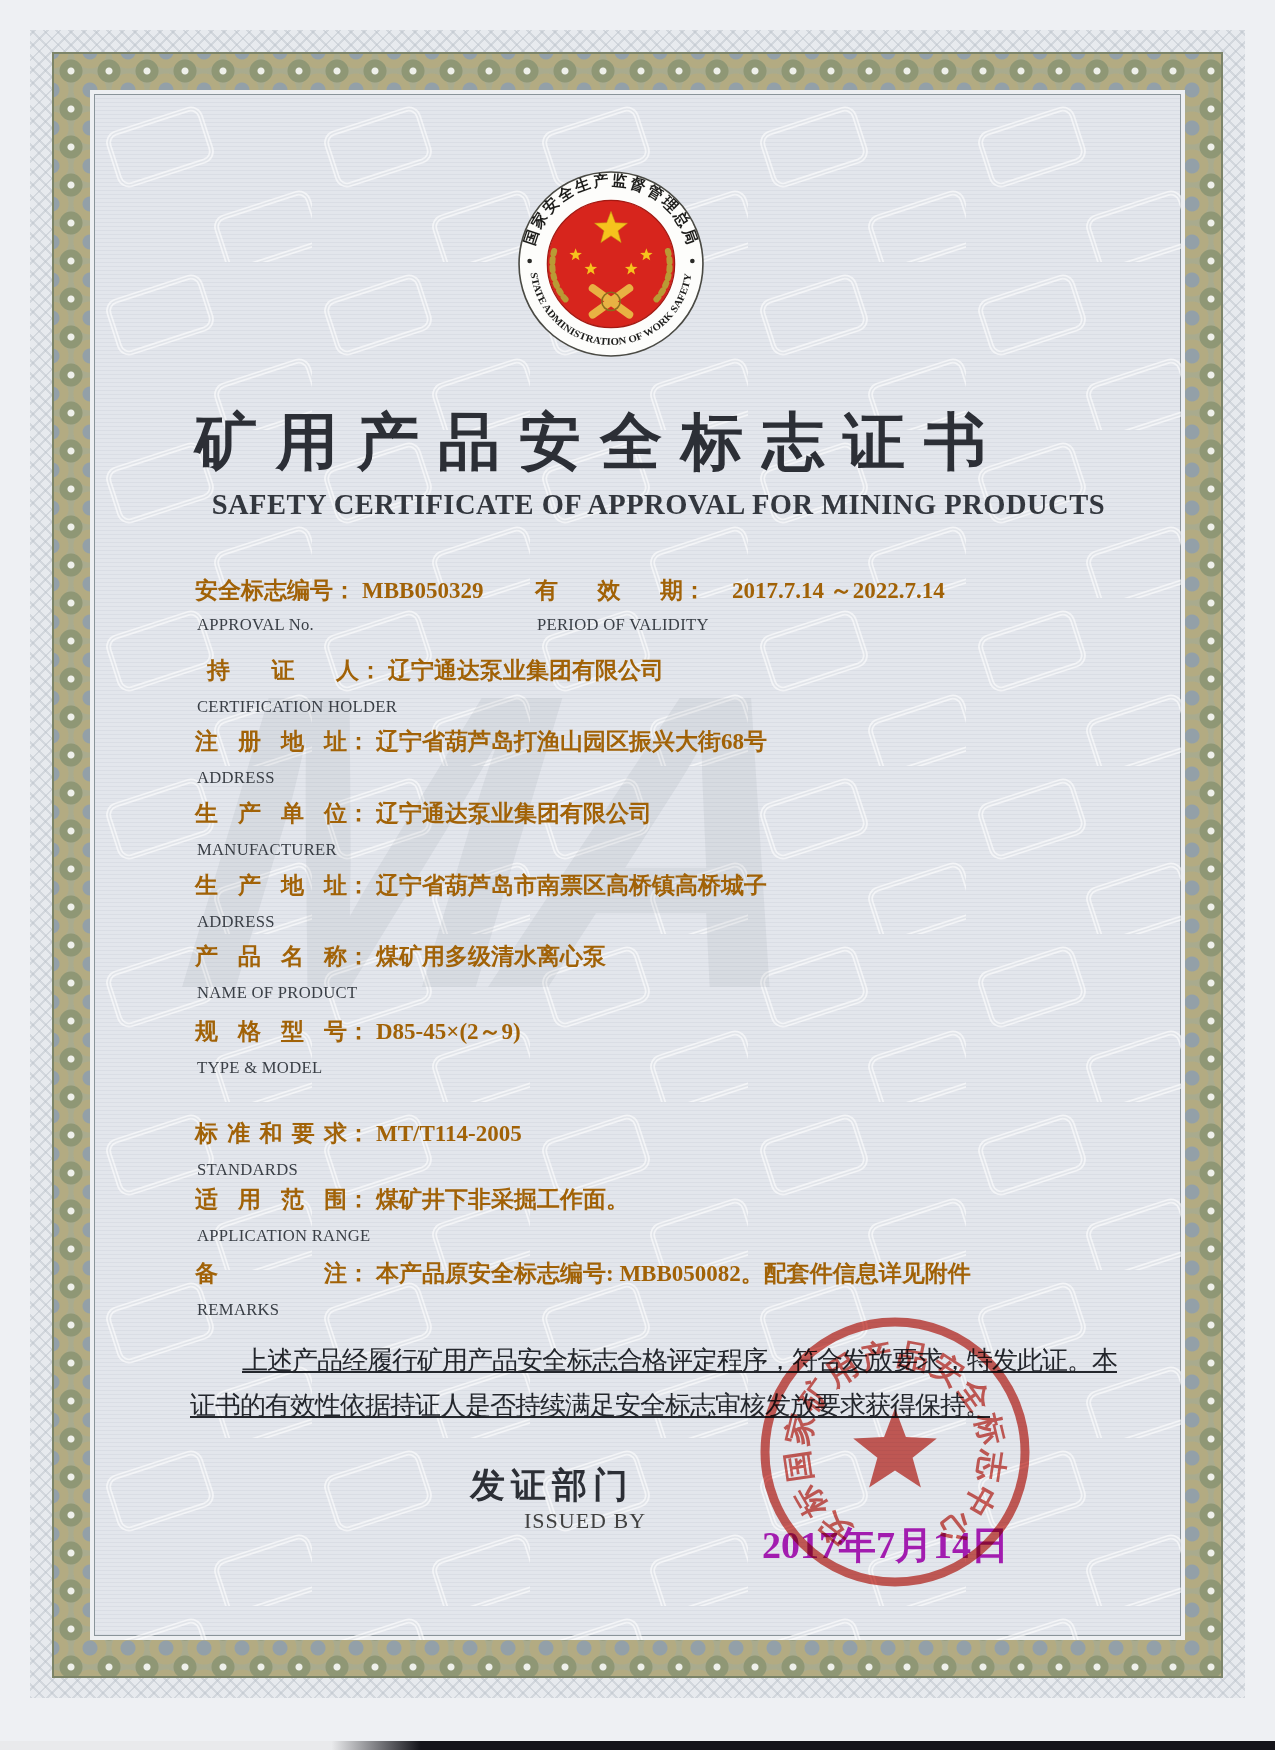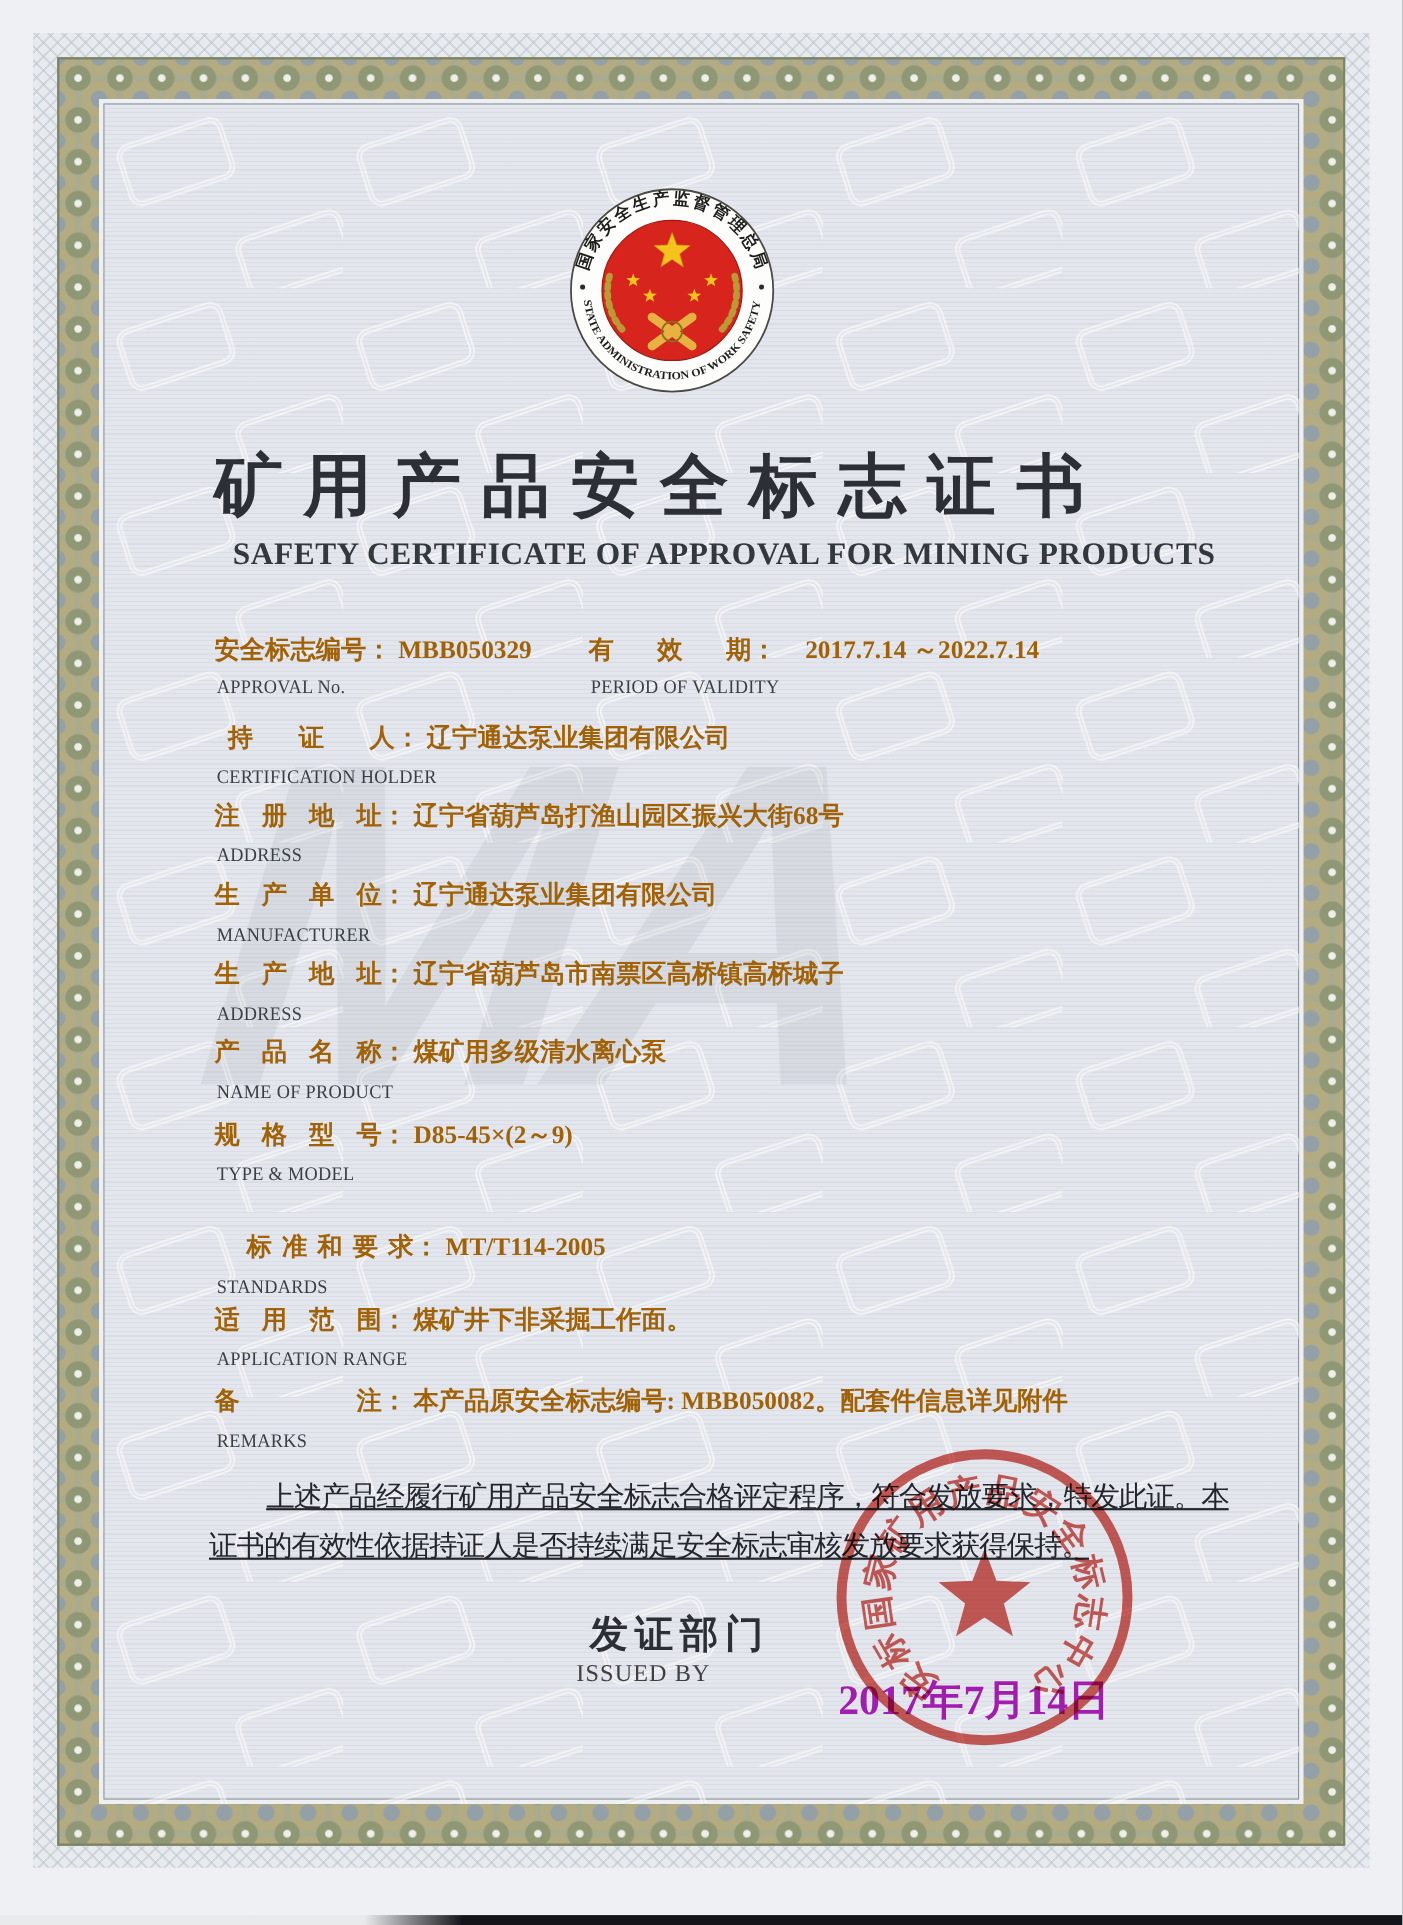--- a/index.html
+++ b/index.html
@@ -67,21 +67,21 @@
   .vvalue{margin-left:26px; font-weight:bold;}
   .fsub{
     font-size:17.5px; font-weight:500; color:#3a3f46; letter-spacing:.3px;
     display:inline-block; transform:scaleX(.95); transform-origin:left;
   }
   .statement{
     left:190px; top:1338px; width:935px; white-space:normal;
     font-size:26px; line-height:45px; letter-spacing:-1px; font-weight:500;
     color:#23262c; text-indent:52px;text-decoration:underline;
   }
-  .issued{ left:470px; top:1462px; width:230px; text-align:right;
+  .issued{ left:470px; top:1462px; width:230px; text-align:left;
     font-size:35px; font-weight:bold; color:#2c2f36; letter-spacing:6px;}
   .issued-sub{ left:470px; top:1508px; width:230px; text-align:center;
     font-size:22px; font-weight:500; color:#404040; letter-spacing:1px;}
   .issue-date{ left:762px; top:1520px; font-size:38px; color:#a21caf; font-weight:700;}
   .stamp{ left:745px; top:1302px; width:300px; height:300px;
     opacity:.86; mix-blend-mode:multiply;}
   .footer{
     right:150px; top:1680px; font-size:25.5px; letter-spacing:2.5px;
     color:#6e6a5e; font-weight:600;
   }
@@ -180,21 +180,21 @@
   <div class="abs main-line" style="left:195px; top:941px;">
     <span class="flabel">产品名称</span><span>：</span><span class="fvalue">煤矿用多级清水离心泵</span>
   </div>
   <div class="abs" style="left:197px; top:982px;"><span class="fsub">NAME OF PRODUCT</span></div>
 
   <div class="abs main-line" style="left:195px; top:1016px;">
     <span class="flabel">规格型号</span><span>：</span><span class="fvalue">D85-45×(2～9)</span>
   </div>
   <div class="abs" style="left:197px; top:1057px;"><span class="fsub">TYPE &amp; MODEL</span></div>
 
-  <div class="abs main-line" style="left:195px; top:1118px;margin-left:29px;">
+  <div class="abs main-line" style="left:195px; top:1118px;">
     <span class="flabel">标准和要求</span><span>：</span><span class="fvalue">MT/T114-2005</span>
   </div>
   <div class="abs" style="left:197px; top:1159px;"><span class="fsub">STANDARDS</span></div>
 
   <div class="abs main-line" style="left:195px; top:1184px;">
     <span class="flabel">适用范围</span><span>：</span><span class="fvalue">煤矿井下非采掘工作面。</span>
   </div>
   <div class="abs" style="left:197px; top:1225px;"><span class="fsub">APPLICATION RANGE</span></div>
 
   <div class="abs main-line" style="left:195px; top:1258px;">

